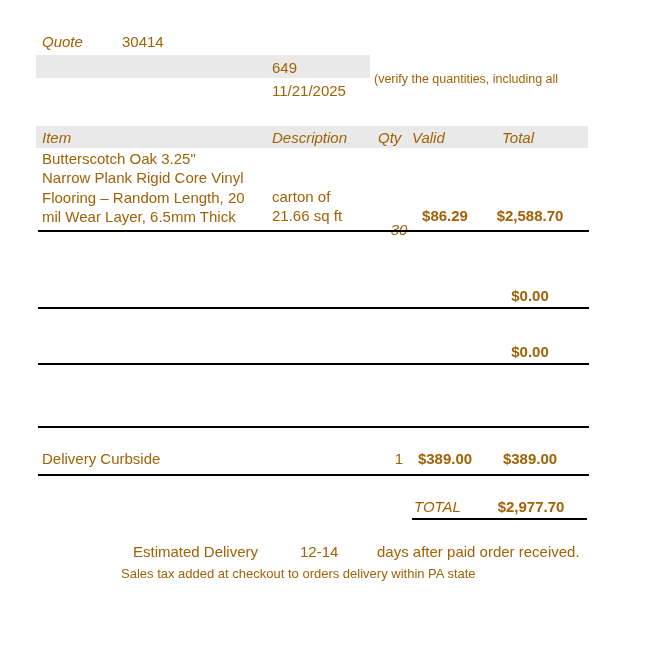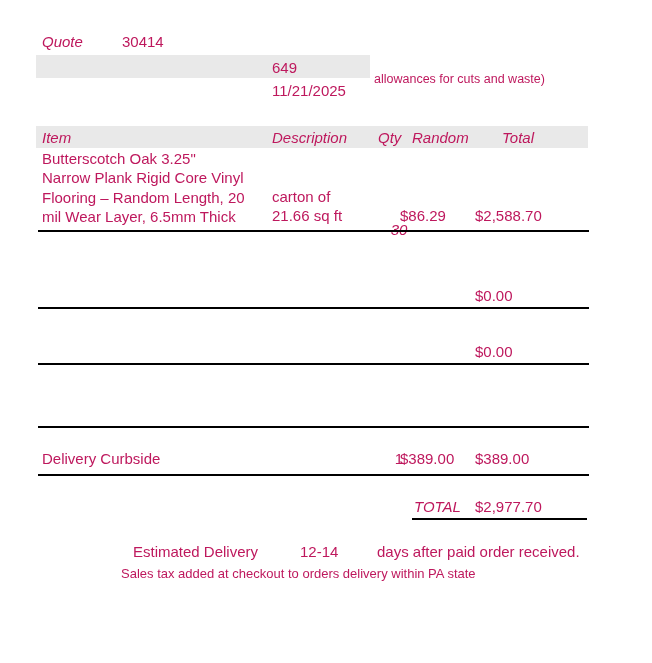--- a/index.html
+++ b/index.html
@@ -3,26 +3,26 @@
 <meta charset="utf-8">
 <style>
   html, body { margin: 0; padding: 0; background: #ffffff; }
   .page {
     position: relative;
     width: 652px;
     height: 663px;
     background: #ffffff;
     font-family: "Liberation Sans", sans-serif;
     font-size: 15px;
-    color: #be185d;
+    color: #a16207;
     overflow: hidden;
   }
   .abs { position: absolute; white-space: nowrap; }
   .it { font-style: italic; }
-  .right { text-align: left; }
+  .right { text-align: center; font-weight: bold; }
   .center { text-align: center; }
   .graybg { position: absolute; background: #e9e9e9; }
   .hline { position: absolute; height: 1.5px; background: #000000; }
   .small { font-size: 12.5px; line-height: 18px; }
   .tiny { font-size: 13px; }
   .itemlines { line-height: 19.3px; white-space: nowrap; }
 </style>
 </head>
 <body>
 
@@ -30,28 +30,28 @@
 
   <div class="abs it" style="left:42px; top:33px;">Quote</div>
   <div class="abs" style="left:122px; top:33px;">30414</div>
 
   <div class="graybg" style="left:36px; top:55px; width:334px; height:23px;"></div>
   <div class="abs" style="left:272px; top:59px;">649</div>
 
   <div class="abs" style="left:272px; top:82px;">11/21/2025</div>
 
   <div class="abs small" style="left:374px; top:70px;">
-    <div>allowances for cuts and waste)</div>
+    <div>(verify the quantities, including all</div>
   </div>
 
   <div class="graybg" style="left:36px; top:126px; width:552px; height:22px;"></div>
   <div class="abs it" style="left:42px; top:129px;">Item</div>
   <div class="abs it" style="left:272px; top:129px;">Description</div>
   <div class="abs it" style="left:378px; top:129px;">Qty</div>
-  <div class="abs it" style="left:412px; top:129px;">Random</div>
+  <div class="abs it" style="left:412px; top:129px;">Valid</div>
   <div class="abs it" style="left:502px; top:129px;">Total</div>
 
   <div class="abs itemlines" style="left:42px; top:149px;">
     <div>Butterscotch Oak 3.25"</div>
     <div>Narrow Plank Rigid Core Vinyl</div>
     <div>Flooring – Random Length, 20</div>
     <div>mil Wear Layer, 6.5mm Thick</div>
   </div>
   <div class="abs itemlines" style="left:272px; top:187px;">
     <div>carton of</div>

